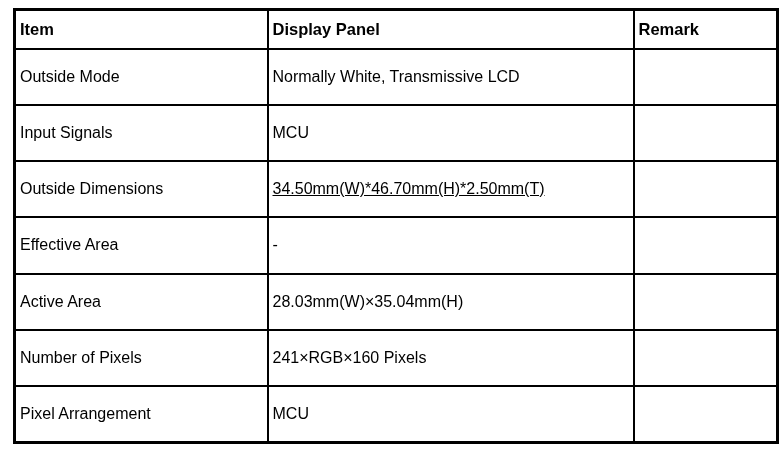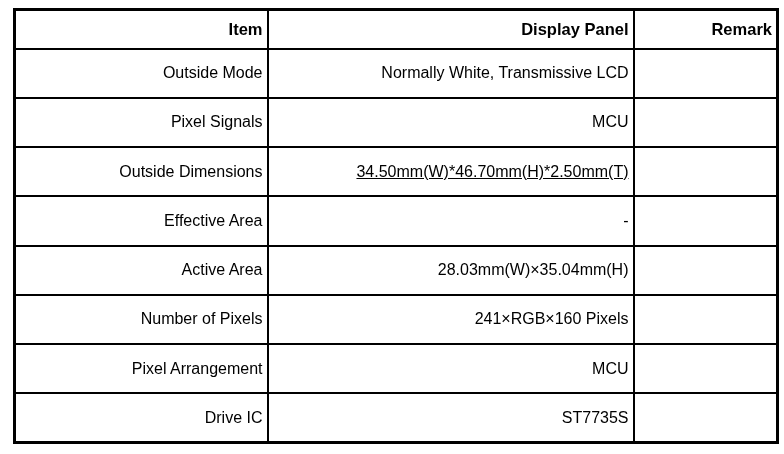--- a/index.html
+++ b/index.html
@@ -23,21 +23,21 @@
     left: 13px;
     top: 8px;
     width: 763px;
     height: 436px;
     border-collapse: collapse;
     table-layout: fixed;
     background: #ffffff;
   }
   table.spec th, table.spec td {
     border: 2px solid #000000;
-    text-align: right;
+    text-align: left;
     vertical-align: middle;
     font-size: 16px;
     padding: 0 4px;
     overflow: hidden;
     white-space: nowrap;
   }
   table.spec {
     border: 3px solid #000000;
   }
   table.spec th {
@@ -67,21 +67,21 @@
         <th>Remark</th>
       </tr>
     </thead>
     <tbody>
       <tr>
         <td>Outside Mode</td>
         <td>Normally White, Transmissive LCD</td>
         <td></td>
       </tr>
       <tr>
-        <td>Pixel Signals</td>
+        <td>Input Signals</td>
         <td>MCU</td>
         <td></td>
       </tr>
       <tr>
         <td>Outside Dimensions</td>
         <td class="align-left">34.50mm(W)*46.70mm(H)*2.50mm(T)</td>
         <td></td>
       </tr>
       <tr>
         <td>Effective Area</td>
@@ -96,20 +96,15 @@
       <tr>
         <td>Number of Pixels</td>
         <td>241×RGB×160 Pixels</td>
         <td></td>
       </tr>
       <tr>
         <td>Pixel Arrangement</td>
         <td>MCU</td>
         <td></td>
       </tr>
-      <tr>
-        <td>Drive IC</td>
-        <td>ST7735S</td>
-        <td></td>
-      </tr>
     </tbody>
   </table>
 </div>
 
 </body></html>

